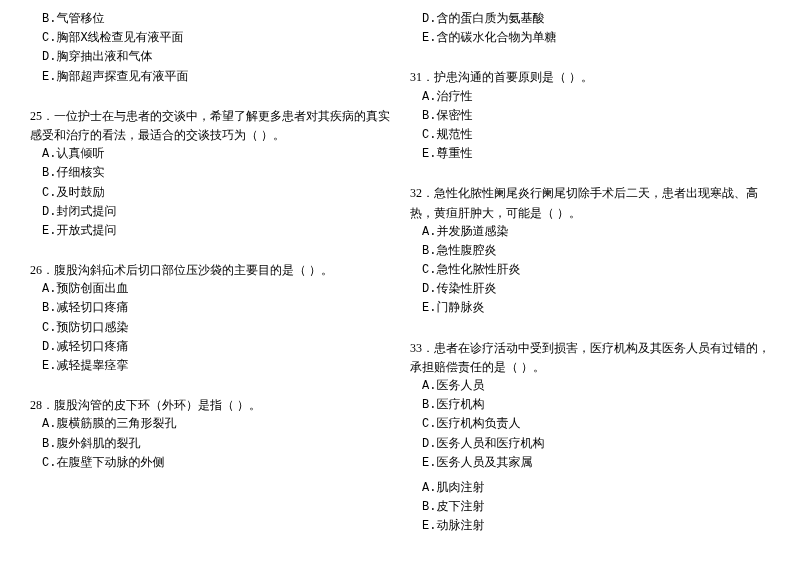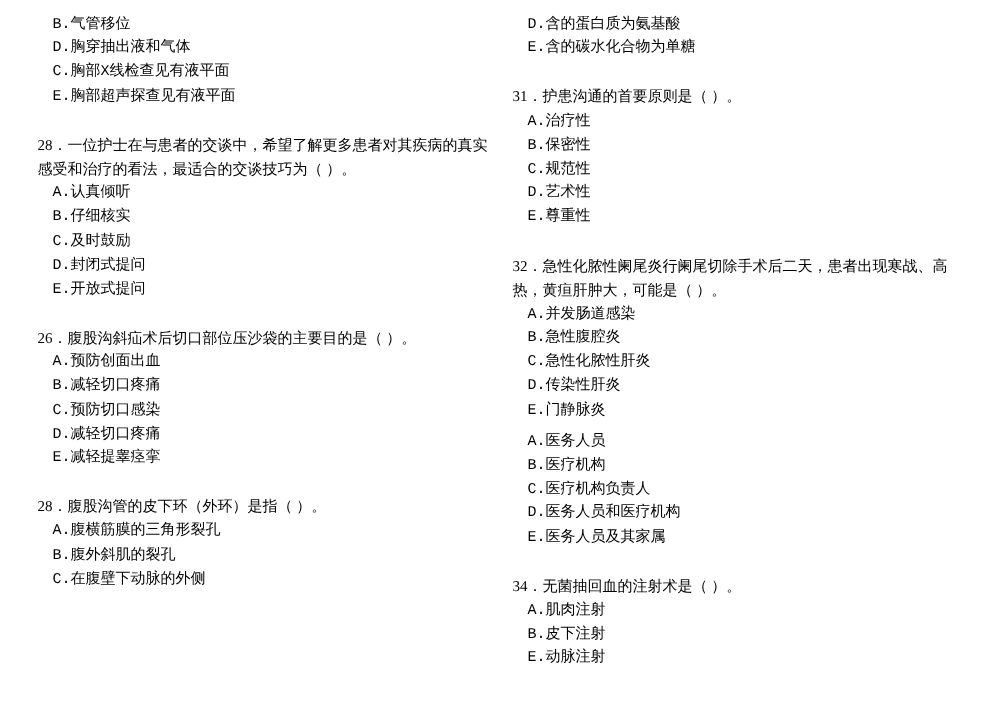--- a/index.html
+++ b/index.html
@@ -39,26 +39,26 @@
       font-family: Liberation Mono, monospace;
     }
   </style>
 </head>
 <body>
 
 <div class="page-content">
   <div class="column" id="left-col">
       <div class="question-block">
         <div class="option">B.气管移位</div>
+        <div class="option">C.胸部X线检查见有液平面</div>
         <div class="option">D.胸穿抽出液和气体</div>
-        <div class="option">C.胸部X线检查见有液平面</div>
         <div class="option">E.胸部超声探查见有液平面</div>
       </div>
       <div class="question-block">
-        <div class="question-title">28．一位护士在与患者的交谈中，希望了解更多患者对其疾病的真实感受和治疗的看法，最适合的交谈技巧为（    ）。</div>
+        <div class="question-title">25．一位护士在与患者的交谈中，希望了解更多患者对其疾病的真实感受和治疗的看法，最适合的交谈技巧为（    ）。</div>
         <div class="option">A.认真倾听</div>
         <div class="option">B.仔细核实</div>
         <div class="option">C.及时鼓励</div>
         <div class="option">D.封闭式提问</div>
         <div class="option">E.开放式提问</div>
       </div>
       <div class="question-block">
         <div class="question-title">26．腹股沟斜疝术后切口部位压沙袋的主要目的是（    ）。</div>
         <div class="option">A.预防创面出血</div>
         <div class="option">B.减轻切口疼痛</div>
@@ -76,38 +76,37 @@
   <div class="column" id="right-col">
       <div class="question-block">
         <div class="option">D.含的蛋白质为氨基酸</div>
         <div class="option">E.含的碳水化合物为单糖</div>
       </div>
       <div class="question-block">
         <div class="question-title">31．护患沟通的首要原则是（    ）。</div>
         <div class="option">A.治疗性</div>
         <div class="option">B.保密性</div>
         <div class="option">C.规范性</div>
-        <div class="option">D.艺术性</div>
         <div class="option">E.尊重性</div>
       </div>
       <div class="question-block">
         <div class="question-title">32．急性化脓性阑尾炎行阑尾切除手术后二天，患者出现寒战、高热，黄疸肝肿大，可能是（    ）。</div>
         <div class="option">A.并发肠道感染</div>
         <div class="option">B.急性腹腔炎</div>
         <div class="option">C.急性化脓性肝炎</div>
         <div class="option">D.传染性肝炎</div>
         <div class="option">E.门静脉炎</div>
       </div>
       <div class="question-block">
+        <div class="question-title">33．患者在诊疗活动中受到损害，医疗机构及其医务人员有过错的，承担赔偿责任的是（    ）。</div>
         <div class="option">A.医务人员</div>
         <div class="option">B.医疗机构</div>
         <div class="option">C.医疗机构负责人</div>
         <div class="option">D.医务人员和医疗机构</div>
         <div class="option">E.医务人员及其家属</div>
       </div>
       <div class="question-block">
-        <div class="question-title">34．无菌抽回血的注射术是（    ）。</div>
         <div class="option">A.肌肉注射</div>
         <div class="option">B.皮下注射</div>
         <div class="option">E.动脉注射</div>
       </div>
     </div>
 </div>
 
 </body></html>

